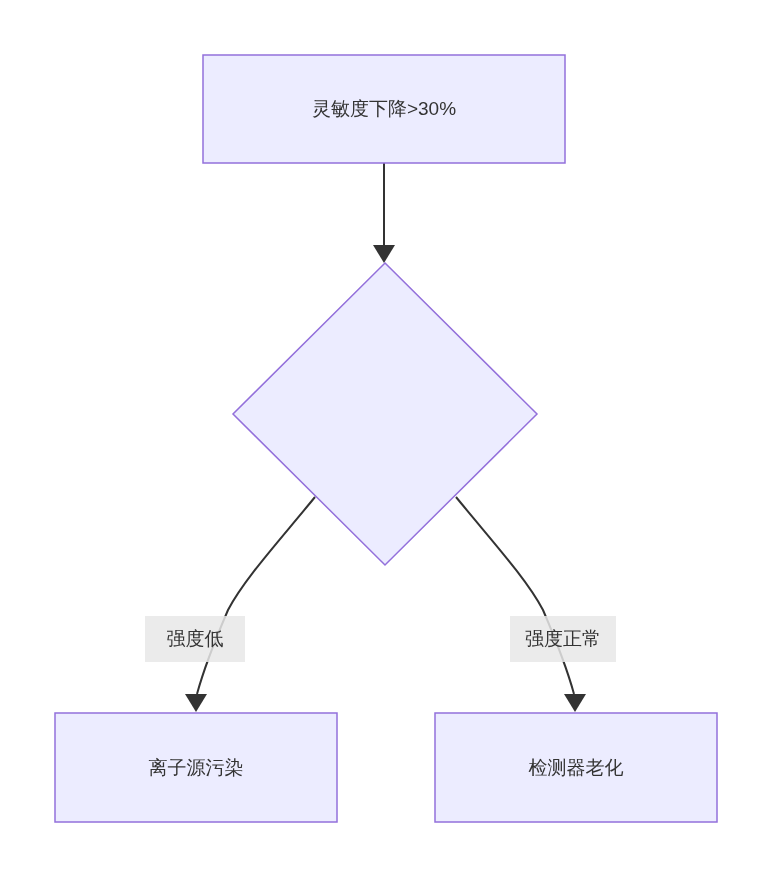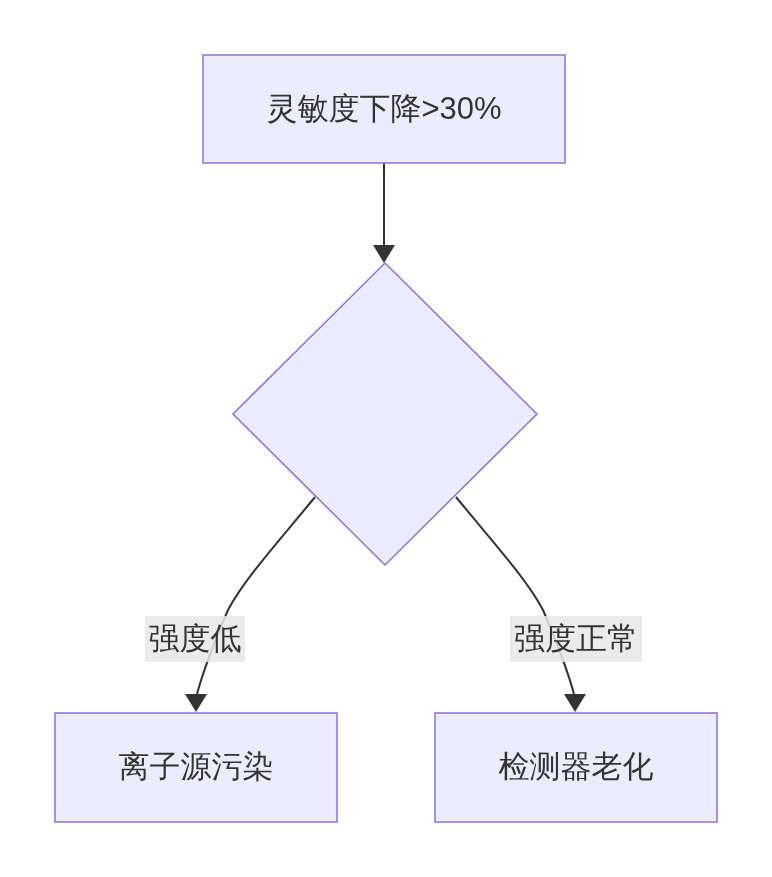--- a/index.html
+++ b/index.html
@@ -12,32 +12,32 @@
     color: #333333;
     overflow: hidden;
   }
   .layer-svg { position: absolute; left: 0; top: 0; }
   .node-label {
     position: absolute;
     display: flex;
     align-items: center;
     justify-content: center;
     text-align: center;
-    font-size: 31px;
+    font-size: 19px;
     line-height: 1.25;
     color: #333333;
     pointer-events: none;
     white-space: nowrap;
   }
   .edge-label {
     position: absolute;
     display: flex;
     align-items: center;
     justify-content: center;
-    font-size: 31px;
+    font-size: 19px;
     color: #333333;
     background: rgba(232, 232, 232, 0.85);
     white-space: nowrap;
   }
 </style>
 </head>
 <body>
 
 <div class="canvas">
 
@@ -56,19 +56,19 @@
       <polygon points="575,712 564,694 586,694" fill="#333333"></polygon>
     </g>
 
     <rect x="203" y="55" width="362" height="108" fill="#ECECFF" stroke="#9370DB" stroke-width="1.5"></rect>
     <polygon points="385,263 537,414 385,565 233,414" fill="#ECECFF" stroke="#9370DB" stroke-width="1.5"></polygon>
     <rect x="55" y="713" width="282" height="109" fill="#ECECFF" stroke="#9370DB" stroke-width="1.5"></rect>
     <rect x="435" y="713" width="282" height="109" fill="#ECECFF" stroke="#9370DB" stroke-width="1.5"></rect>
   </svg>
 
   <div class="edge-label" style="left:145px; top:616px; width:100px; height:46px;">强度低</div>
-  <div class="edge-label" style="left:510px; top:616px; width:132px; height:46px;">强度正常</div>
+  <div class="edge-label" style="left:510px; top:616px; width:106px; height:46px;">强度正常</div>
 
   <div class="node-label" style="left:203px; top:55px; width:362px; height:108px;">灵敏度下降&gt;30%</div>
   <div class="node-label" style="left:435px; top:713px; width:282px; height:109px;">检测器老化</div>
   <div class="node-label" style="left:55px; top:713px; width:282px; height:109px;">离子源污染</div>
 
 </div>
 
 </body></html>

